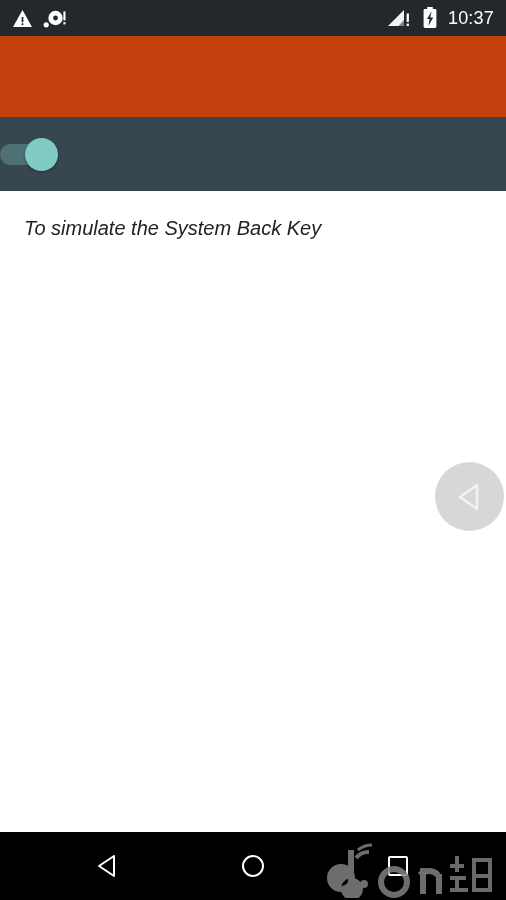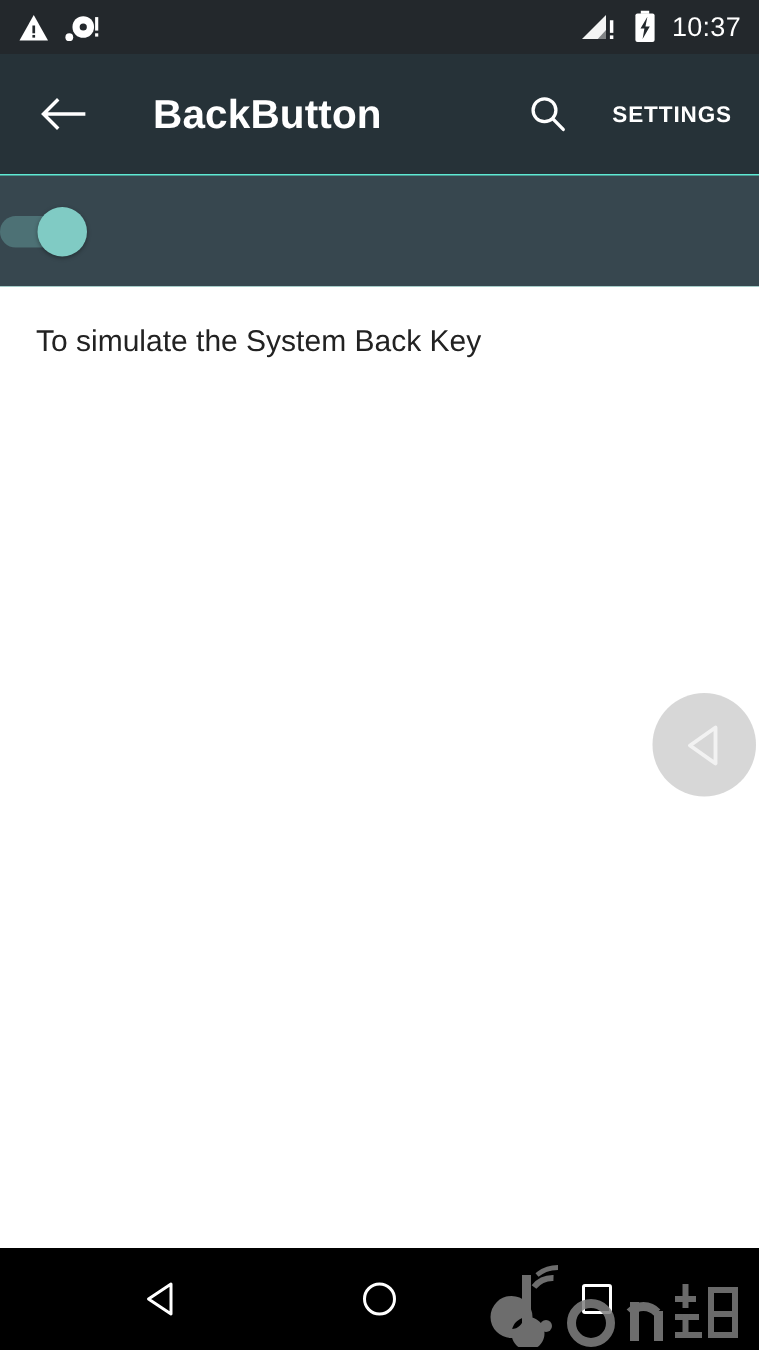--- a/index.html
+++ b/index.html
@@ -5,21 +5,21 @@
   html, body {
     margin: 0;
     padding: 0;
     background: #000;
   }
   .phone {
     position: relative;
     width: 506px;
     height: 900px;
     overflow: hidden;
-    background: #5eead4;
+    background: #c2410c;
     font-family: "Liberation Sans", sans-serif;
     -webkit-font-smoothing: antialiased;
   }
 
   
   .status-bar {
     position: absolute;
     top: 0; left: 0;
     width: 506px;
     height: 36px;
@@ -141,20 +141,21 @@
     box-shadow: 0 1px 3px rgba(0,0,0,0.35);
   }
 
   
   .content {
     position: absolute;
     top: 191px; left: 0;
     width: 506px;
     height: 641px;
     background: #ffffff;
+    font-style: italic;
   }
   .content-text {
     color: #222222;
     font-size: 20px;
     padding: 26px 0 0 24px;
     margin: 0;
   }
 
   
   .floating-back {
@@ -239,35 +240,20 @@
         <svg width="16" height="22" viewBox="0 0 16 22">
           <rect x="5.2" y="0" width="5.6" height="2.2" fill="#ffffff"></rect>
           <rect x="1.6" y="2" width="12.8" height="19" rx="1.4" fill="#ffffff"></rect>
           <path d="M9.6 4.2 L5 12 L7.6 12 L6.4 19 L11.2 10.6 L8.3 10.6 Z" fill="#23282c"></path>
         </svg>
       </span>
       <span class="status-time">10:37</span>
     </div>
   </div>
 
-  <div class="app-bar">
-    <div class="back-arrow-btn">
-      <svg width="30" height="24" viewBox="0 0 30 24">
-        <path d="M29 12 L3 12 M11 3 L2 12 L11 21" stroke="#ffffff" stroke-width="2.3" fill="none" stroke-linecap="square" stroke-linejoin="miter"></path>
-      </svg>
-    </div>
-    <div class="app-title">BackButton</div>
-    <div class="search-btn">
-      <svg width="28" height="28" viewBox="0 0 28 28">
-        <circle cx="12" cy="11.5" r="7.6" stroke="#ffffff" stroke-width="2.2" fill="none"></circle>
-        <path d="M17.6 17.2 L24.5 24.3" stroke="#ffffff" stroke-width="2.2" stroke-linecap="round"></path>
-      </svg>
-    </div>
-    <div class="settings-btn">SETTINGS</div>
-  </div>
 
   <div class="switch-row">
     <div class="switch-track">
       <div class="switch-thumb"></div>
     </div>
   </div>
 
   <div class="content">
     <p class="content-text">To simulate the System Back Key</p>
   </div>

